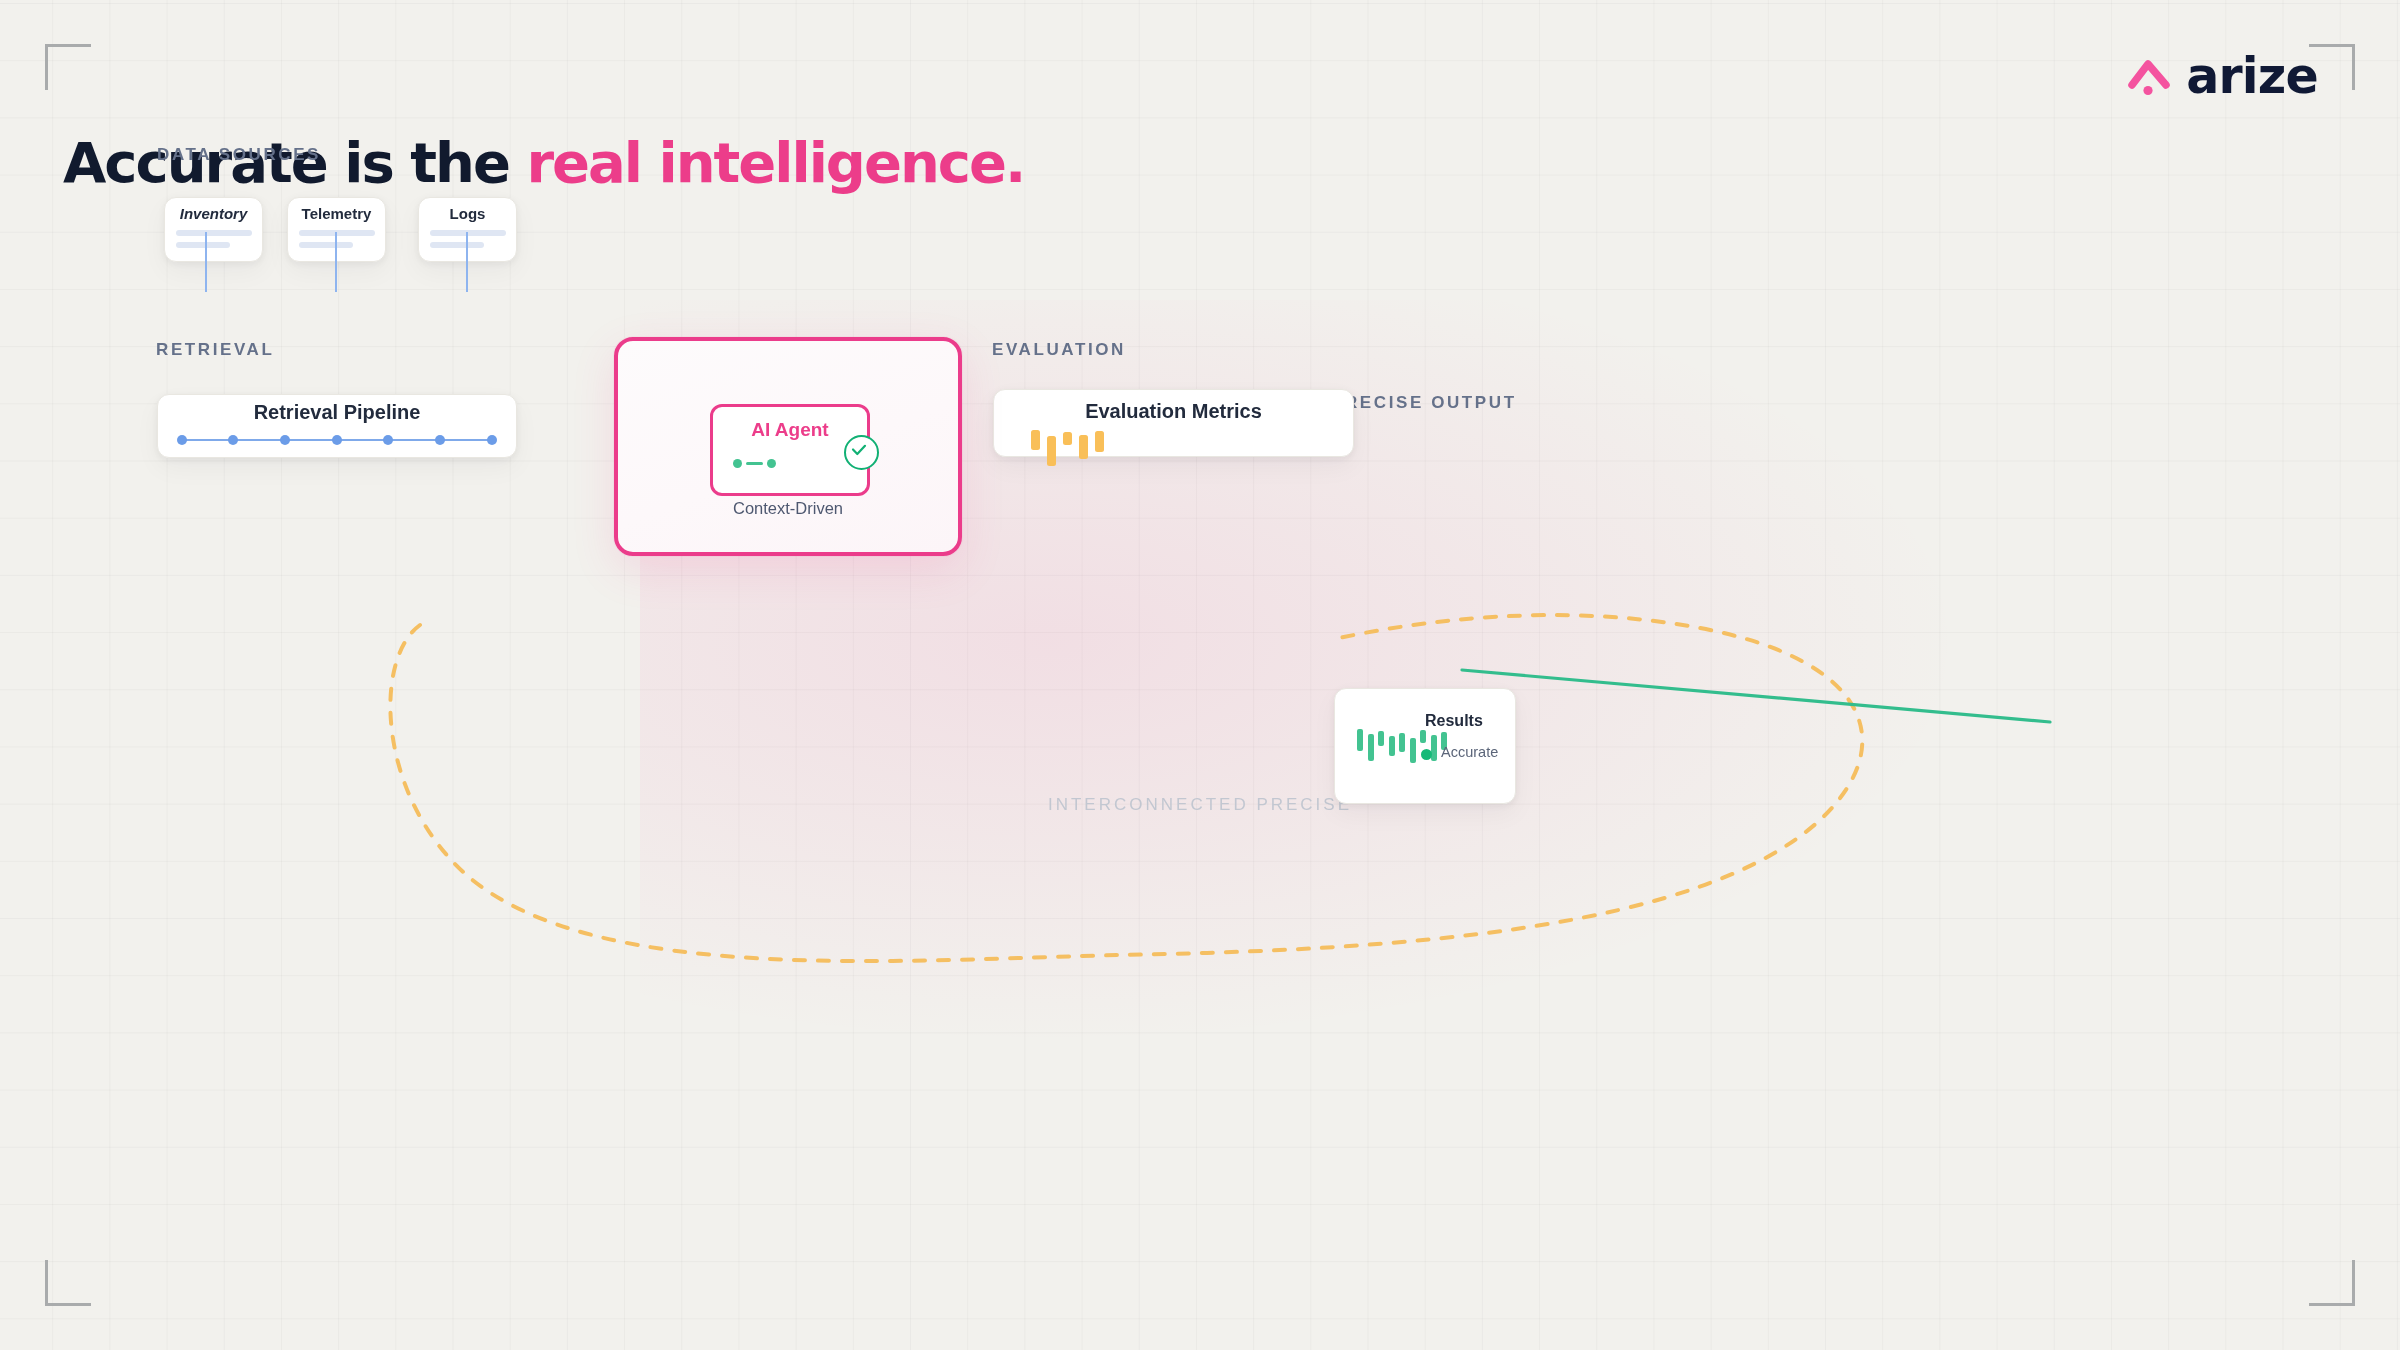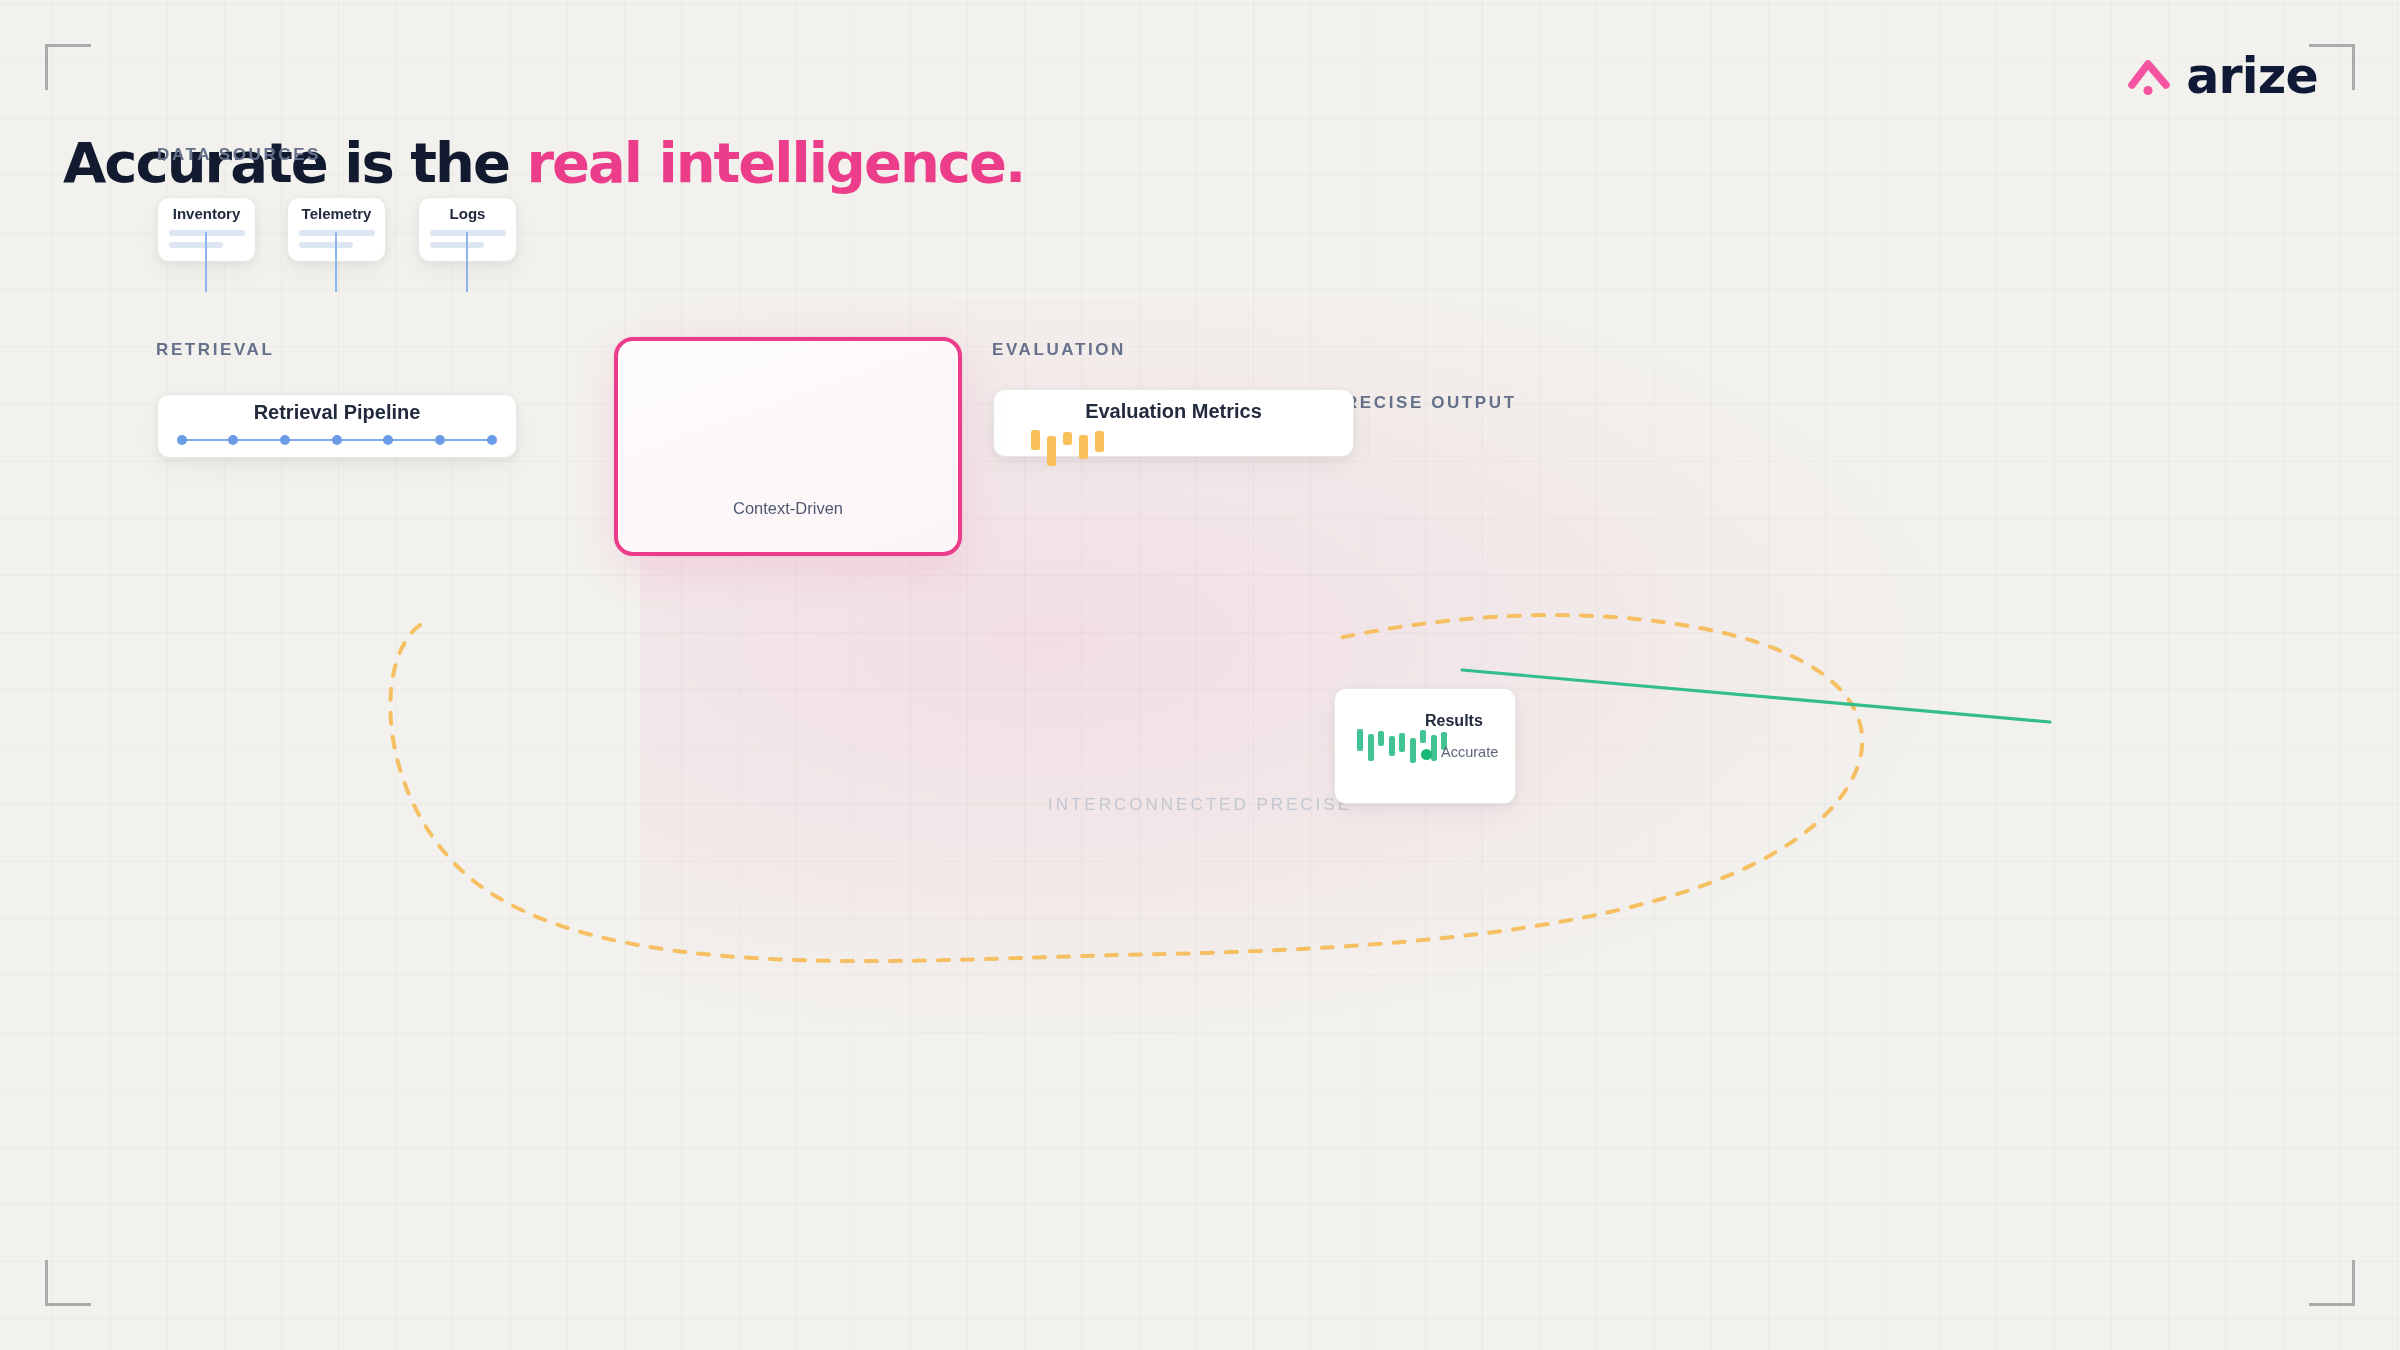--- a/index.html
+++ b/index.html
@@ -184,21 +184,21 @@
 <div class="seclabel" id="lbl-prec">PRECISE OUTPUT</div>
 <div id="lbl-inter">INTERCONNECTED PRECISE</div>
 
 <svg id="links" width="2400" height="1350">
 
   <path d="M 420 625 C 372 660 378 800 470 878 C 600 985 900 960 1120 955 C 1400 950 1700 930 1820 820 C 1900 745 1870 660 1700 628 C 1560 602 1420 620 1330 640" fill="none" stroke="#f5bf62" stroke-width="4" stroke-linecap="round" stroke-dasharray="11 13"></path>
 
   <path d="M 1462 670 L 2050 722" fill="none" stroke="#33bd8d" stroke-width="3.2" stroke-linecap="round"></path>
 </svg>
 
-<div class="card ds-card" style="left:157px;">
+<div class="card ds-card" style="left:164px;font-style:italic;">
   <div class="card-title">Inventory</div>
   <div class="ds-bars">
       <span></span>
       <span></span>
     </div>
 </div>
 <div class="ds-line" style="left:205px;top:232px;height:60px;"></div>
 
 <div class="card ds-card" style="left:287px;">
   <div class="card-title">Telemetry</div>
@@ -255,14 +255,27 @@
       <i style="left: 84px; height: 18px; top: 3px; background: rgb(67, 195, 145);"></i>
     </div>
   <div class="res-title">Results</div>
   <div id="res-legend">
     <span class="dot"></span>
     <span class="txt">Accurate</span>
   </div>
 </div>
 
 <div id="agent-outer">
+  <div id="agent-inner">
+    <div id="agent-title">AI Agent</div>
+    <div id="agent-dots">
+      <span class="d"></span>
+        <span class="ln"></span>
+        <span class="d"></span>
+    </div>
+    <div id="agent-check">
+      <svg width="26" height="26" viewBox="0 0 26 26" aria-hidden="true">
+        <path d="M7 12.5 L11.3 17 L19 8.8" fill="none" stroke="#11b074" stroke-width="2.2" stroke-linecap="round" stroke-linejoin="round"></path>
+      </svg>
+    </div>
+  </div>
   <div id="agent-caption">Context-Driven</div>
 </div>
 
 </body></html>

